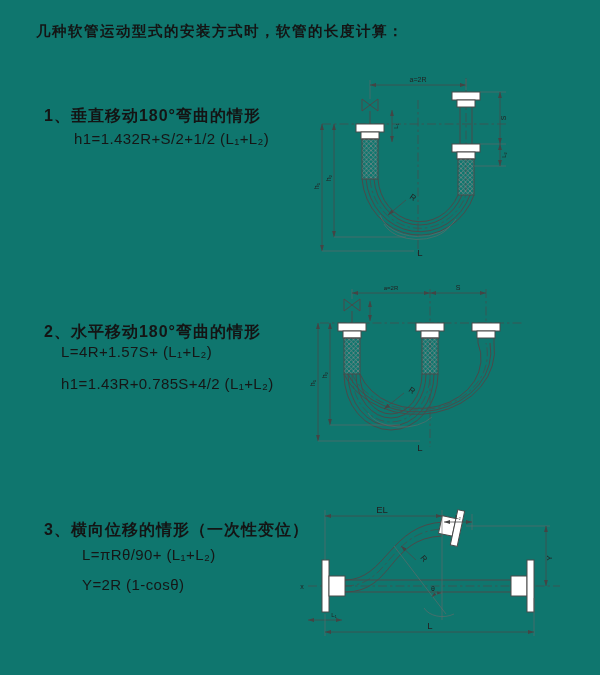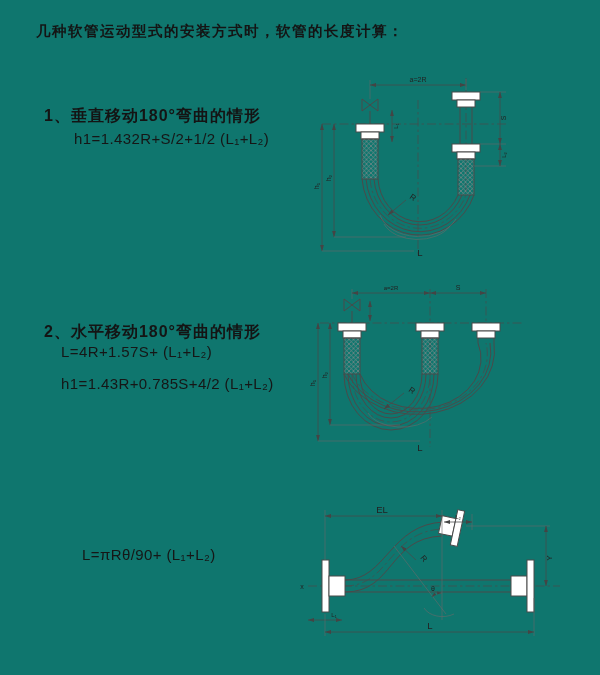--- a/index.html
+++ b/index.html
@@ -44,22 +44,24 @@
   <div class="fblock" style="left:74px;top:130px;">
     <div class="fline">h1=1.432R+S/2+1/2 (L₁+L₂)</div>
   </div>
 
   <div class="sec-head" style="left:44px;top:306px;margin-top:16px;">2、水平移动180°弯曲的情形</div>
   <div class="fblock" style="left:61px;top:331px;margin-top:12px;">
     <div class="fline">L=4R+1.57S+ (L₁+L₂)</div>
     <div class="fline">h1=1.43R+0.785S+4/2 (L₁+L₂)</div>
   </div>
 
+  <div class="sec-head" style="left:44px;top:520px;">3、横向位移的情形（一次性变位）</div>
   <div class="fblock" style="left:74px;top:546px;margin-left:8px;">
     <div class="fline" style="height:30px">L=πRθ/90+ (L₁+L₂)</div>
+    <div class="fline" style="height:30px">Y=2R (1-cosθ)</div>
   </div>
 
   <div class="diag" style="left:308px;top:74px;width:228px;height:184px;">
     <svg viewBox="0 0 228 184" width="228" height="184">
 
       <path class="dash" d="M110 26 V182"></path>
       <path class="dash" d="M14 50 H198"></path>
       <path class="dash" d="M158 4 V118"></path>
 
       <path class="ln" d="M54 25 L54 37 L70 25 L70 37 Z"></path>

